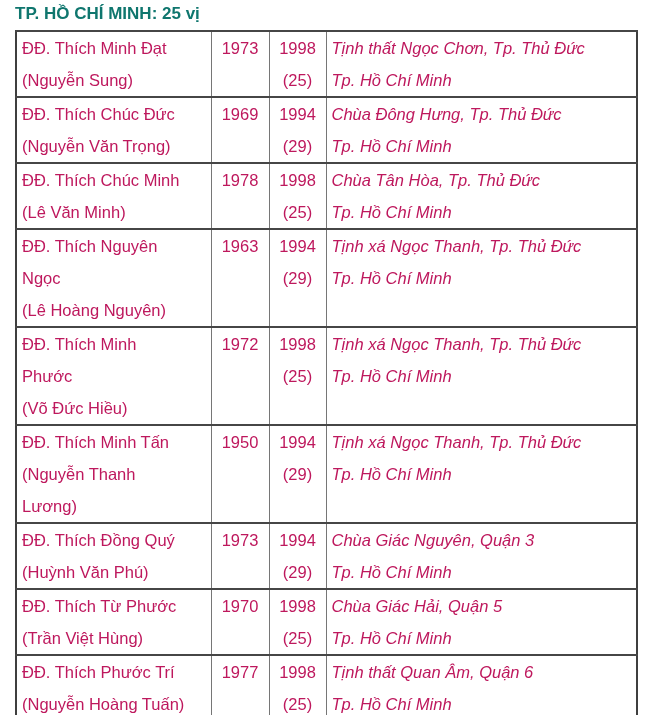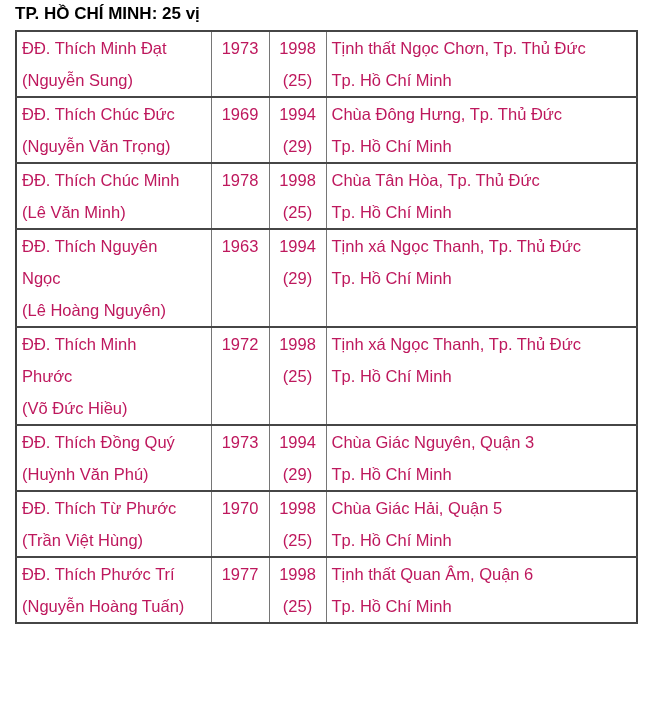--- a/index.html
+++ b/index.html
@@ -13,21 +13,21 @@
     overflow: hidden;
     background: #ffffff;
     color: #151515;
     font-family: "Liberation Sans", "DejaVu Sans", sans-serif;
   }
   .page-title {
     font-size: 17px;
     font-weight: 700;
     line-height: 22px;
     margin: 3px 0 5px 15px;
-    color: #000000;
+    color: #0f766e;
   }
   table.monks-table {
     border-collapse: collapse;
     table-layout: fixed;
     margin-left: 15px;
     width: 621px;
     border: 2px solid #3f3f3f;
   }
   table.monks-table td {
     vertical-align: top;
@@ -37,21 +37,21 @@
     padding: 0 5px;
     border-top: 2px solid #464646;
     border-bottom: 2px solid #464646;
     border-left: 1.5px solid #767676;
     border-right: 1.5px solid #767676;
     color: #be185d;
   }
   td.col-name { width: 195px; padding-left: 7px; padding-right: 8px; }
   td.col-birth { width: 58px; text-align: center; padding: 0 2px; margin-left: 19px; }
   td.col-ordination { width: 57px; text-align: center; padding: 0 2px; margin-left: 20px; }
-  td.col-location { width: 311px; padding-left: 10px; padding-right: 8px; }
+  td.col-location { width: 311px; padding-left: 10px; padding-right: 8px; font-style: italic; }
 </style>
 </head>
 <body>
 
 <div>
 
   <div class="page-title">TP. HỒ CHÍ MINH: 25 vị</div>
 
   <table class="monks-table">
     <tbody>
@@ -100,20 +100,30 @@
     <td class="col-name">ĐĐ. Thích Minh
 Phước
 (Võ Đức Hiều)</td>
     <td class="col-birth">1972</td>
     <td class="col-ordination">1998
 (25)</td>
     <td class="col-location">Tịnh xá Ngọc Thanh, Tp. Thủ Đức
 Tp. Hồ Chí Minh</td>
   </tr>
 
+  <tr>
+    <td class="col-name">ĐĐ. Thích Minh Tấn
+(Nguyễn Thanh
+Lương)</td>
+    <td class="col-birth">1950</td>
+    <td class="col-ordination">1994
+(29)</td>
+    <td class="col-location">Tịnh xá Ngọc Thanh, Tp. Thủ Đức
+Tp. Hồ Chí Minh</td>
+  </tr>
 
   <tr>
     <td class="col-name">ĐĐ. Thích Đồng Quý
 (Huỳnh Văn Phú)</td>
     <td class="col-birth">1973</td>
     <td class="col-ordination">1994
 (29)</td>
     <td class="col-location">Chùa Giác Nguyên, Quận 3
 Tp. Hồ Chí Minh</td>
   </tr>

